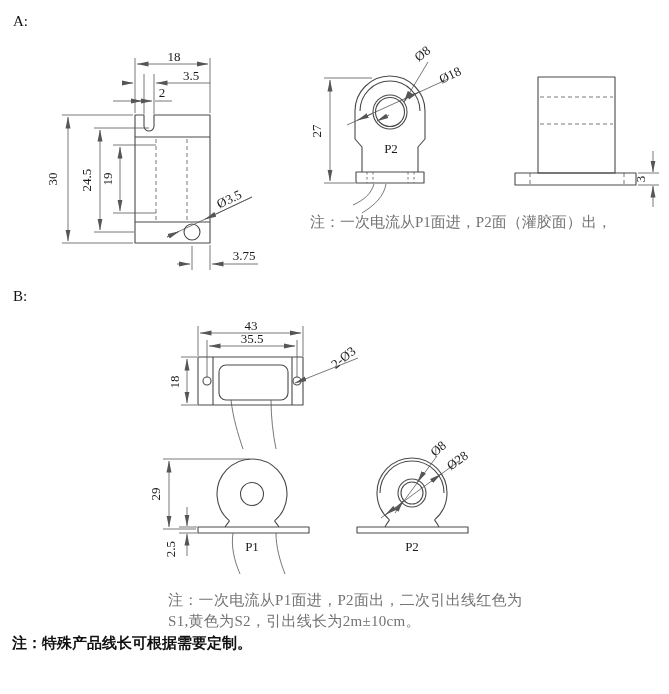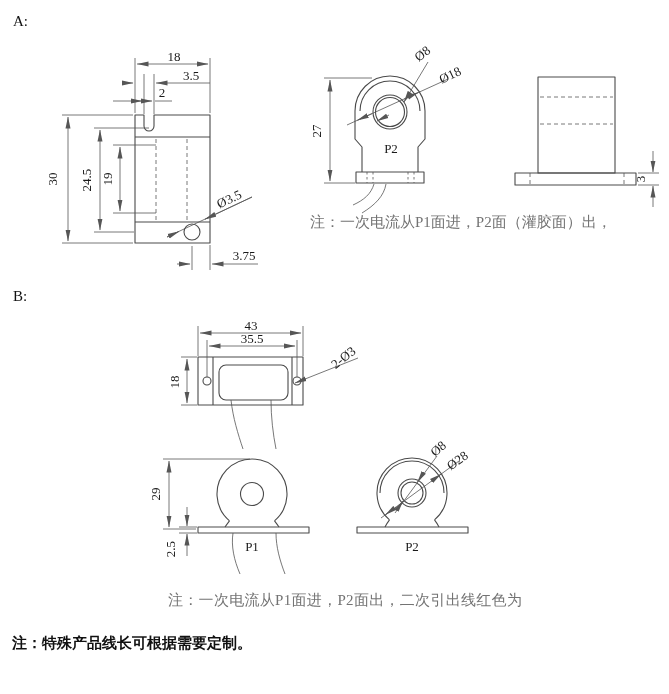--- a/index.html
+++ b/index.html
@@ -205,17 +205,18 @@
       <text x="412" y="551" text-anchor="middle">P2</text>
     </g>
   </svg>
 
   <div class="note note-a">
     <div>注：一次电流从P1面进，P2面（灌胶面）出，</div>
   </div>
 
   <div class="note note-b">
     <div>注：一次电流从P1面进，P2面出，二次引出线红色为</div>
+    <div>S1,黄色为S2，引出线长为2m±10cm。</div>
   </div>
 
   <div class="footer-note">注：特殊产品线长可根据需要定制。</div>
 
 </div>
 
 </body></html>

